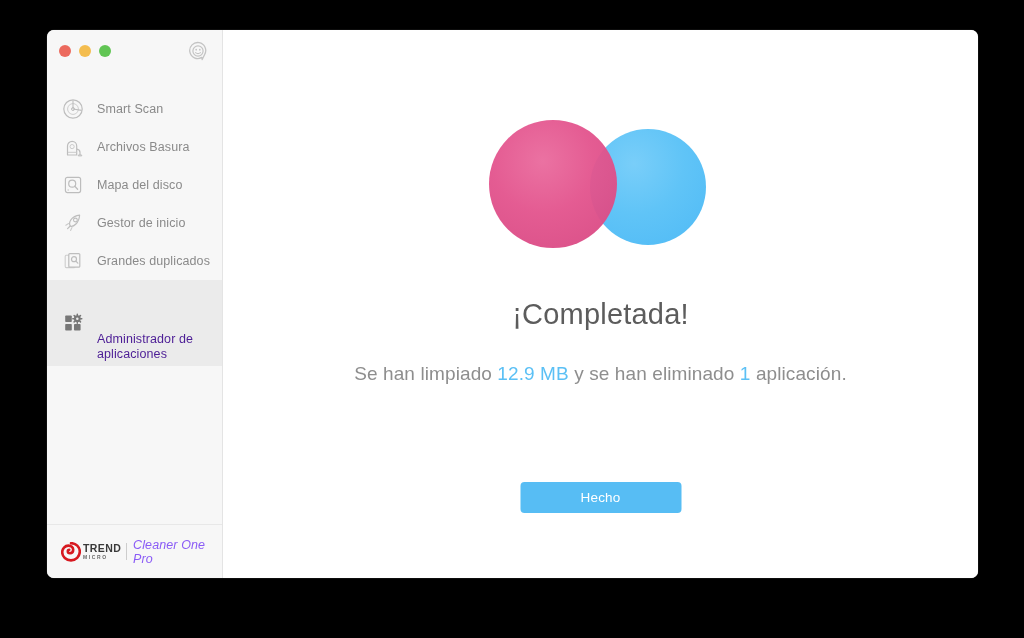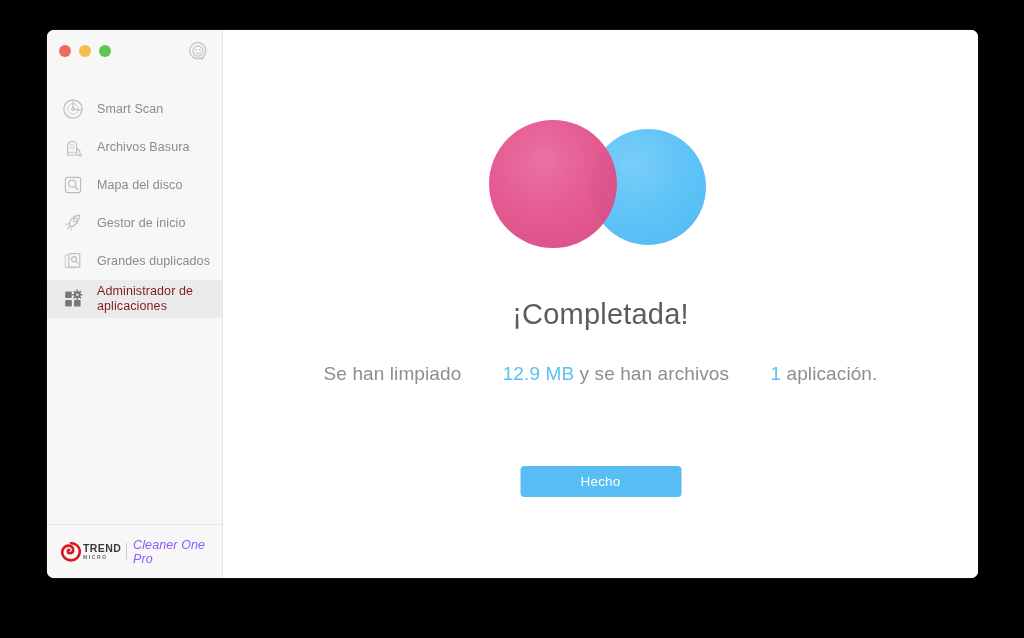--- a/index.html
+++ b/index.html
@@ -105,21 +105,21 @@
   .nav-item.selected .nav-icon { opacity: 0.92; }
   .nav-icon svg { display: block; }
 
   .nav-label {
     font-size: 12.5px;
     line-height: 15px;
     letter-spacing: 0.1px;
     color: inherit;
     white-space: pre-line;
   }
-  .nav-item.selected .nav-label { color: #7f1d1d; }
+  .nav-item.selected .nav-label { color: #4c1d95; margin-top: 48px; }
 
   
   #sidebar-footer {
     flex: 0 0 auto;
     height: 54px;
     border-top: 1px solid #e8e8e8;
     display: flex;
     align-items: center;
     padding-left: 14px;
     gap: 2px;
@@ -191,25 +191,25 @@
     position: absolute;
     top: 333px;
     left: 0;
     right: 0;
     text-align: center;
     font-size: 19px;
     font-weight: 400;
     color: #8e8e8e;
     letter-spacing: 0.1px;
   }
-  .hl { color: #5bc0f5; margin-left: 36px; }
+  .hl { color: #5bc0f5; }
 
   #done-button {
     position: absolute;
-    top: 436px;
+    top: 452px;
     left: 50%;
     transform: translateX(-50%);
     width: 161px;
     height: 31px;
     background: #57bdf4;
     border: none;
     border-radius: 4px;
     color: #ffffff;
     font-size: 13.5px;
     font-family: "Liberation Sans", sans-serif;
@@ -363,19 +363,19 @@
             <stop offset="100%" stop-color="#d94a84"></stop>
           </radialGradient>
         </defs>
         <circle cx="177" cy="75" r="58" fill="url(#blueGrad)"></circle>
         <circle cx="82" cy="72" r="64" fill="url(#pinkGrad)" opacity="0.96"></circle>
       </svg>
     </div>
 
     <div id="result-title">¡Completada!</div>
 
-    <div id="result-subtitle"><span>Se han limpiado </span><span class="hl">12.9 MB</span><span> y se han archivos </span><span class="hl">1</span><span> aplicación.</span></div>
+    <div id="result-subtitle"><span>Se han limpiado </span><span class="hl">12.9 MB</span><span> y se han eliminado </span><span class="hl">1</span><span> aplicación.</span></div>
 
     <button id="done-button">Hecho</button>
 
   </div>
 
 </div>
 
 </body></html>

